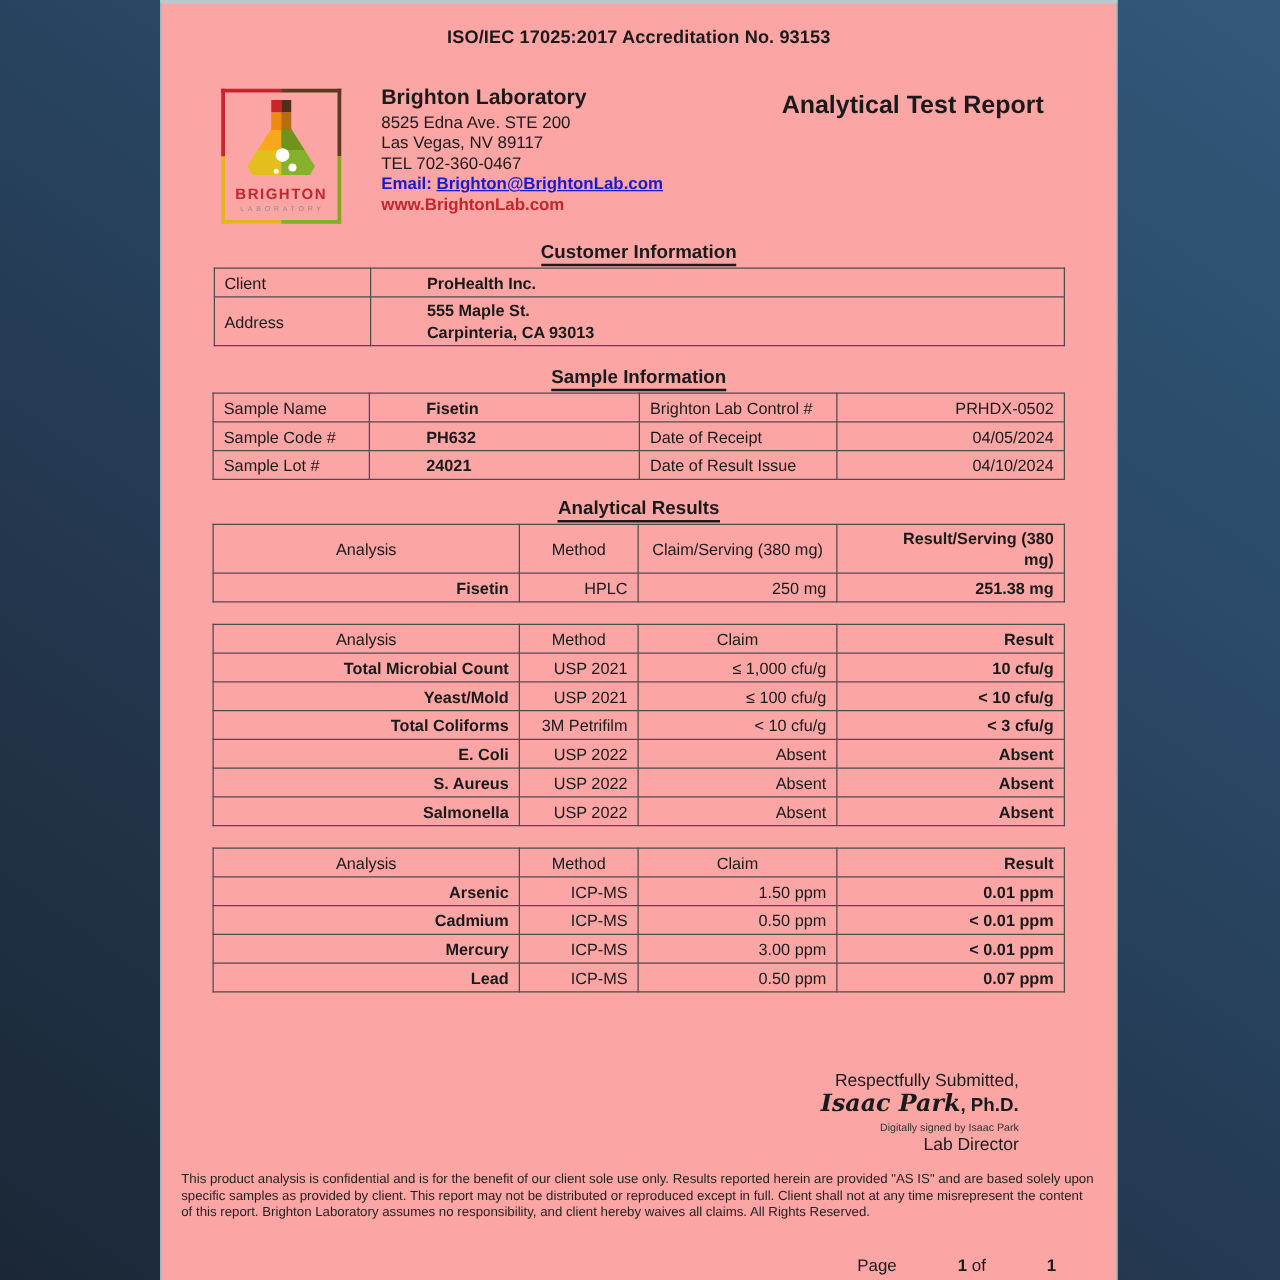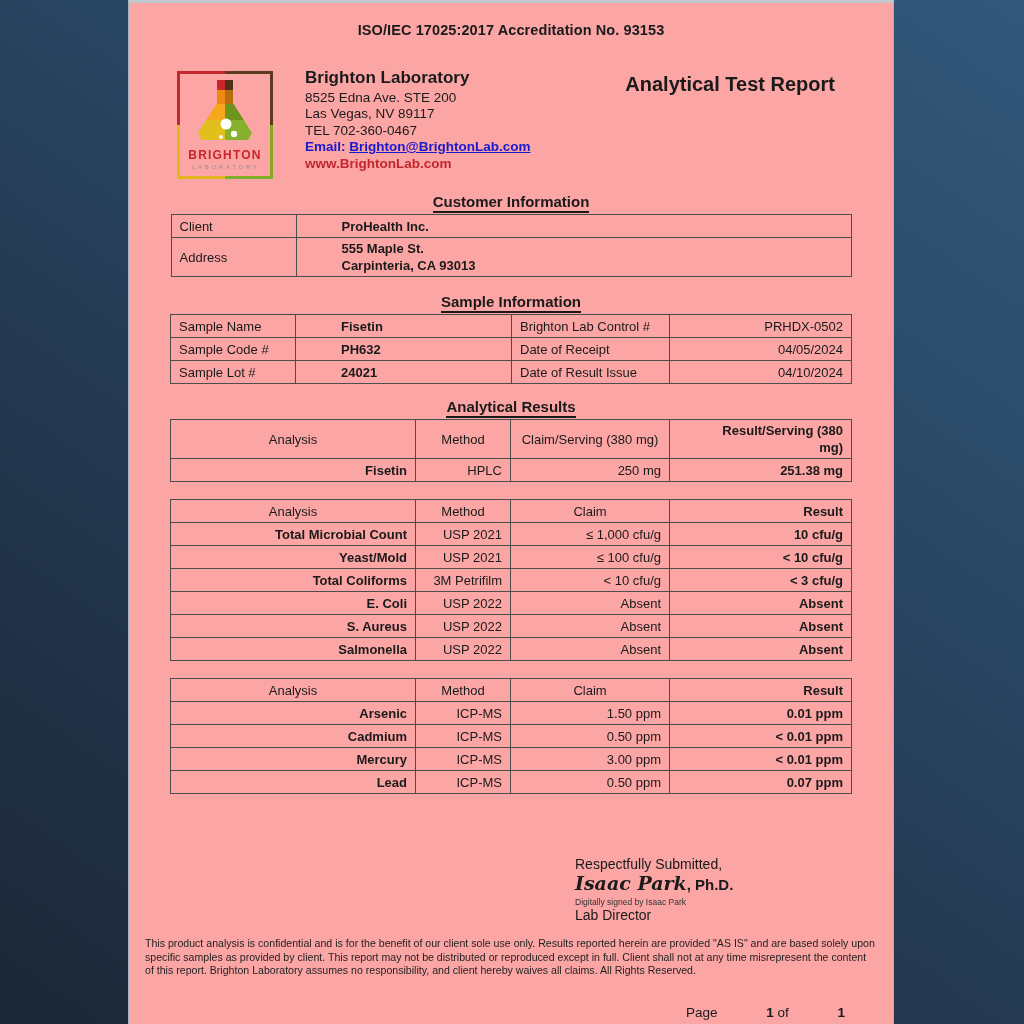--- a/index.html
+++ b/index.html
@@ -37,21 +37,21 @@
 
   .ctable td.lbl { width: 125px; }
   .stable col.c1 { width: 125px; } .stable col.c2 { width: 216px; }
   .stable col.c3 { width: 158px; } .stable col.c4 { width: 182px; }
   .atable col.c1 { width: 245px; } .atable col.c2 { width: 95px; }
   .atable col.c3 { width: 159px; } .atable col.c4 { width: 182px; }
   .atable { margin-top: 17px; }
   .atable.first { margin-top: 4px; }
   .mt-ci { margin-top: 13px; }
 
-  .sig-block { width: 240px; margin: 62px 78px 0 auto; text-align: left; }
+  .sig-block { width: 240px; margin: 62px 78px 0 auto; text-align: right; }
   .sig-line1 { font-size: 14px; }
   .sig-name { font-family: "DejaVu Serif", serif; font-style: italic; font-weight: bold; font-size: 19px; line-height: 22px; }
   .sig-suffix { font-family: "Liberation Sans", sans-serif; font-style: normal; font-weight: bold; font-size: 15px; }
   .sig-digital { font-size: 8.5px; color: #333; margin-top: 1px; }
   .sig-title { font-size: 14px; margin-top: 0; }
 
   .disclaimer { margin: 14px 16px 0 16px; font-size: 10.6px; line-height: 13.5px; color: #1f1f1f; }
   .page-footer { text-align: right; margin: 27px 48px 0 0; font-size: 13.5px; }
 </style>
 </head>

